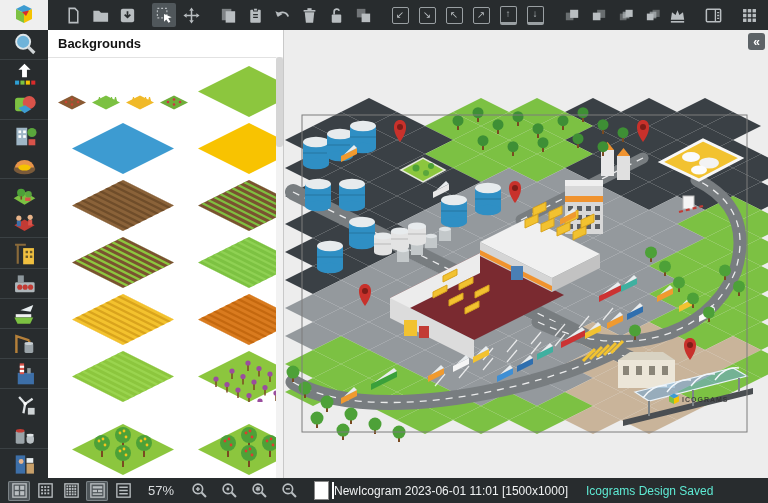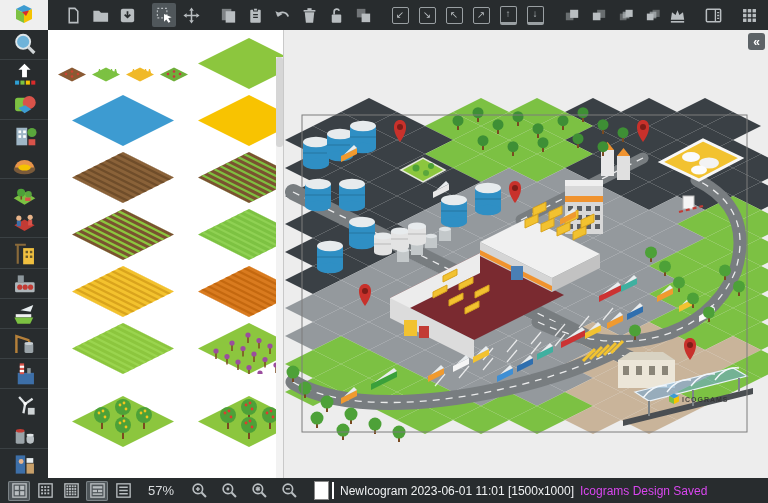--- a/index.html
+++ b/index.html
@@ -33,22 +33,22 @@
   .canvas{position:absolute;top:30px;left:283px;width:485px;bottom:25px;background:#ededed;overflow:hidden;}
   .canvas svg.scene{position:absolute;top:0;left:0;}
   .collapse{position:absolute;top:3px;right:3px;width:17px;height:17px;background:#5c6266;color:#fff;border-radius:3px;display:flex;align-items:center;justify-content:center;font-size:12px;font-weight:bold;cursor:pointer;line-height:1;}
   
   .statusbar{position:absolute;left:0;bottom:0;width:768px;height:25px;background:#282c2e;display:flex;align-items:center;z-index:30;font-size:12px;}
   .st-btn{width:22px;height:20px;display:flex;align-items:center;justify-content:center;border-radius:2px;margin-left:4px;cursor:pointer;}
   .st-btn.active{background:#4f565a;box-shadow:inset 0 0 0 1px #7d8488;}
   .zoomlabel{color:#d9dcde;font-size:13px;margin:0 6px 0 14px;}
   .swatch{width:13px;height:17px;background:#ffffff;border:1px solid #888;margin-left:14px;cursor:pointer;}
   .divider{width:2px;height:17px;background:#fff;margin-left:3px;}
-  .doctitle{color:#f0f2f3;margin-left:6px;white-space:nowrap;}
-  .savestatus{color:#d946ef;margin-left:6px;white-space:nowrap;}
+  .doctitle{color:#f0f2f3;margin-left:0;white-space:nowrap;}
+  .savestatus{color:#5eead4;margin-left:18px;white-space:nowrap;}
 </style>
 </head>
 <body>
 
 <div class="topbar">
   <div class="logo">
     <svg width="24" height="24" viewBox="0 0 24 24">
       <polygon points="4,6 12,2 20,6 12,10" fill="#3d9bd1"></polygon>
       <polygon points="4,6 12,10 12,20 4,16" fill="#7cc142"></polygon>
       <polygon points="20,6 12,10 12,20 20,16" fill="#f5c301"></polygon>
@@ -393,20 +393,21 @@
           <rect x="3.5" y="4" width="7" height="13.5" fill="#3d6fa8"></rect>
           <circle cx="7.5" cy="8.5" r="1.8" fill="#e8b48a"></circle>
           <rect x="11.5" y="6" width="5" height="3.5" fill="#e8eef0"></rect>
           <rect x="11.5" y="10" width="5.5" height="7.5" fill="#c8a06a"></rect>
         </svg>
       </span>
     </div>
   </div>
 
 <div class="panel">
+  <div class="panel-header">Backgrounds</div>
   <div class="tiles" id="tiles">
       <div class="tile">
         <div class="minis">
           <svg width="32" height="28" viewBox="0 0 32 28">
             <polygon points="2,19.5 16,12.5 30,19.5 16,26.5" fill="#8a5a33"></polygon>
             <circle cx="10" cy="19" r="1.3" fill="#cc4433"></circle>
             <circle cx="16" cy="16.5" r="1.3" fill="#cc4433"></circle>
             <circle cx="22" cy="19" r="1.3" fill="#cc4433"></circle>
             <circle cx="16" cy="21.5" r="1.3" fill="#cc4433"></circle>
           </svg>

